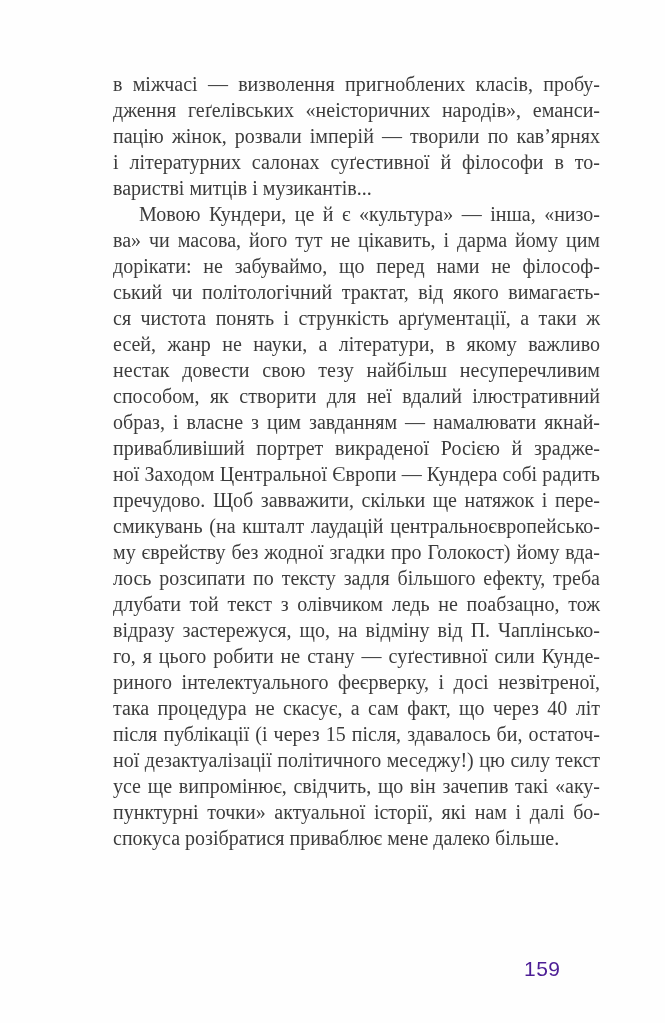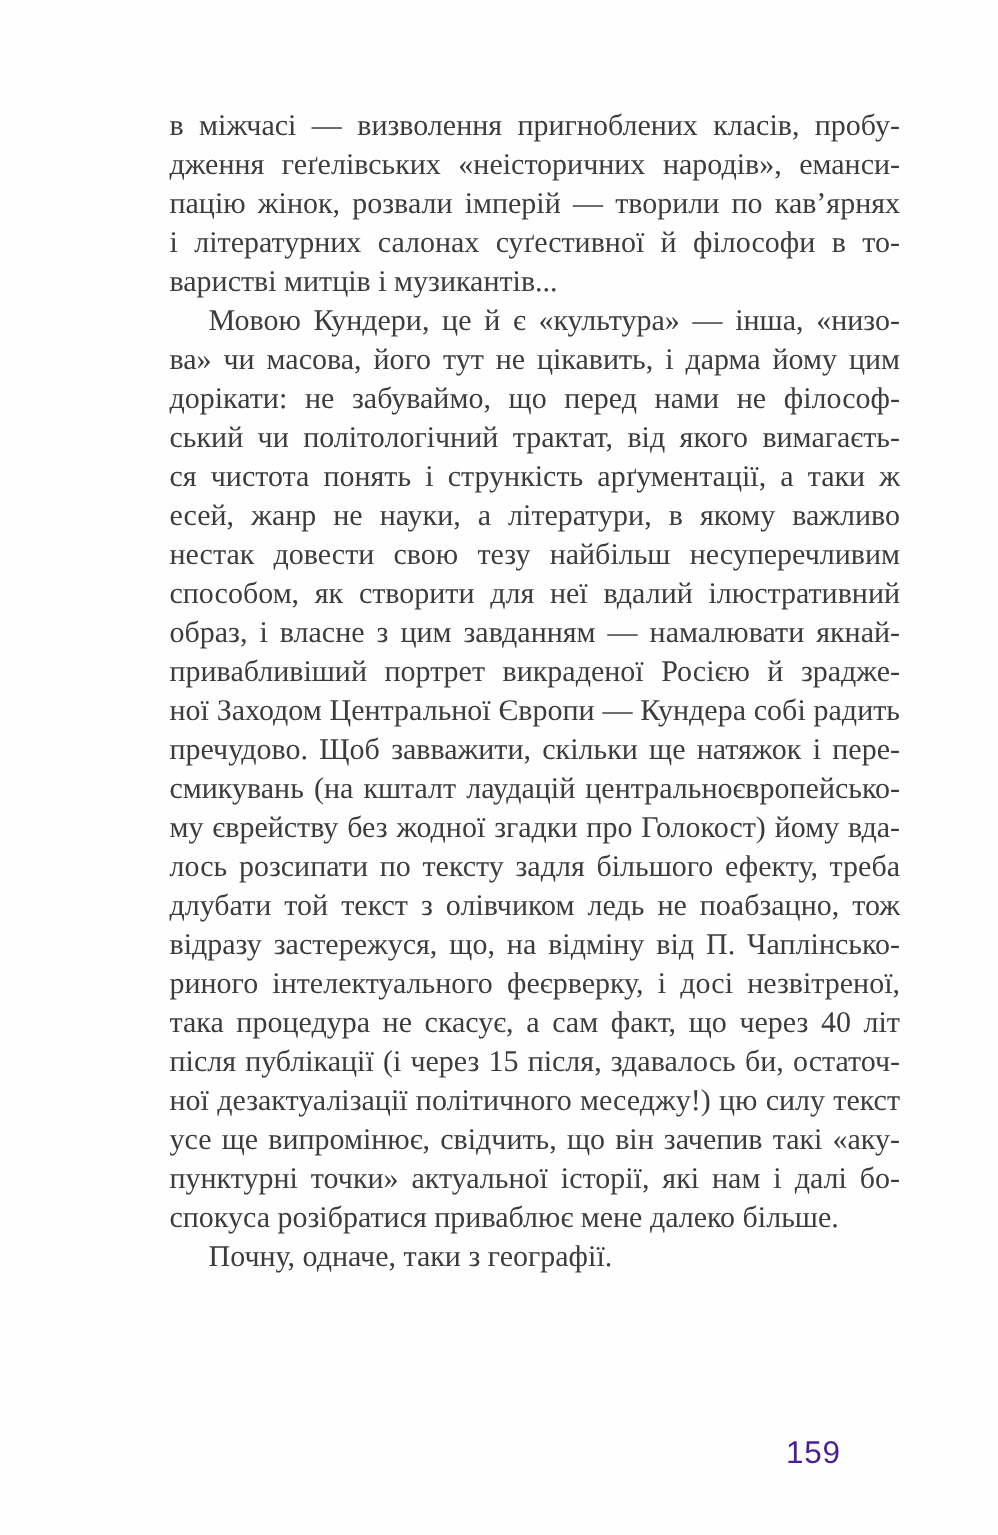--- a/index.html
+++ b/index.html
@@ -72,25 +72,25 @@
     <div class="line">способом, як створити для неї вдалий ілюстративний</div>
     <div class="line">образ, і власне з цим завданням — намалювати якнай-</div>
     <div class="line">привабливіший портрет викраденої Росією й зрадже-</div>
     <div class="line">ної Заходом Центральної Європи — Кундера собі радить</div>
     <div class="line">пречудово. Щоб завважити, скільки ще натяжок і пере-</div>
     <div class="line">смикувань (на кшталт лаудацій центральноєвропейсько-</div>
     <div class="line">му єврейству без жодної згадки про Голокост) йому вда-</div>
     <div class="line">лось розсипати по тексту задля більшого ефекту, треба</div>
     <div class="line">длубати той текст з олівчиком ледь не поабзацно, тож</div>
     <div class="line">відразу застережуся, що, на відміну від П. Чаплінсько-</div>
+    <div class="line">го, я цього робити не стану — суґестивної сили Кунде-</div>
     <div class="line">риного інтелектуального феєрверку, і досі незвітреної,</div>
     <div class="line">така процедура не скасує, а сам факт, що через 40 літ</div>
     <div class="line">після публікації (і через 15 після, здавалось би, остаточ-</div>
     <div class="line">ної дезактуалізації політичного меседжу!) цю силу текст</div>
     <div class="line">усе ще випромінює, свідчить, що він зачепив такі «аку-</div>
     <div class="line">пунктурні точки» актуальної історії, які нам і далі бо-</div>
     <div class="line par-last">спокуса розібратися приваблює мене далеко більше.</div>
 
-    <div class="line indent par-last">Почну, одначе, таки з географії.</div>
   </div>
 
   <div class="page-number">159</div>
 </div>
 
 </body></html>

